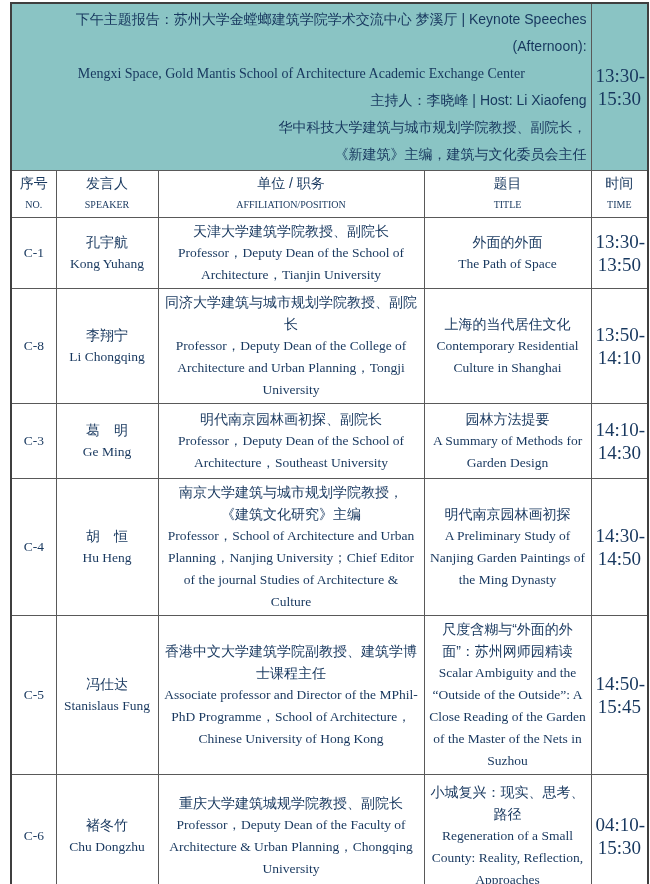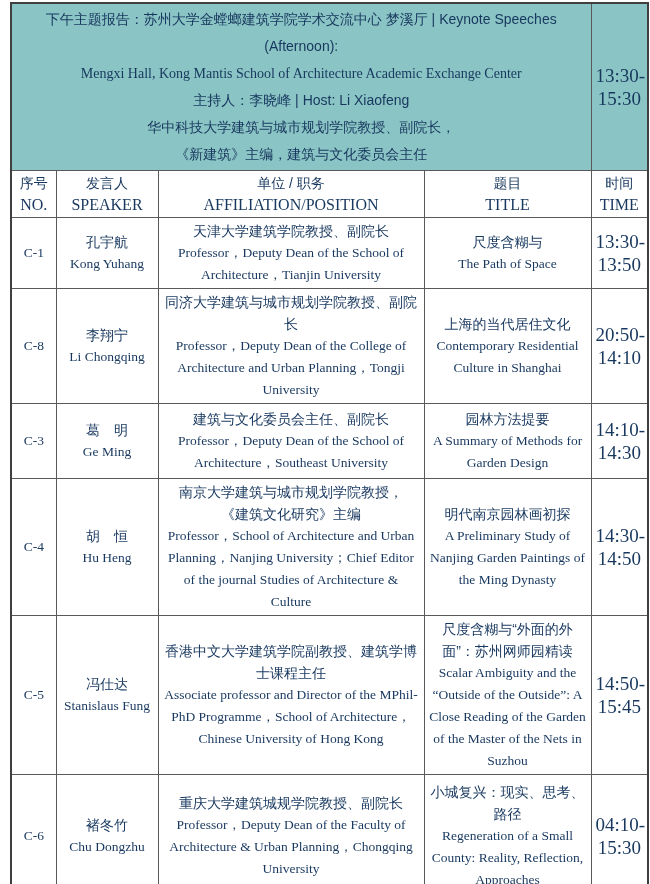--- a/index.html
+++ b/index.html
@@ -60,49 +60,50 @@
     line-height: 22px;
   }
   .pre { white-space: pre-line; }
 
   .session-header .hline {
     font-size: 14px;
     line-height: 27px;
   }
   .session-header .hline.cjk {
     font-family: "Liberation Sans", "DejaVu Sans", sans-serif;
+    text-align: right;
   }
   .session-header .hline.latin {
     font-family: "Liberation Serif", "DejaVu Serif", serif;
   }
   .time-cell div {
     font-size: 19px;
     line-height: 23px;
     font-family: "Liberation Serif", "DejaVu Serif", serif;
   }
   .col-hdr .cn { font-size: 14px; line-height: 21px; }
-  .col-hdr .en { font-size: 16px; line-height: 21px; }
+  .col-hdr .en { font-size: 10px; line-height: 21px; }
 </style>
 </head>
 <body>
 
 <table class="schedule">
   <colgroup>
     <col class="c-no">
       <col class="c-spk">
       <col class="c-affil">
       <col class="c-title">
       <col class="c-time">
   </colgroup>
 
   <tbody>
       <tr class="h-head">
     <td colspan="4" class="teal session-header">
       <div class="hline cjk">下午主题报告：苏州大学金螳螂建筑学院学术交流中心 梦溪厅  | Keynote Speeches (Afternoon):</div>
-      <div class="hline latin">Mengxi Hall, Kong Mantis School of Architecture Academic Exchange Center</div>
+      <div class="hline latin">Mengxi Space, Gold Mantis School of Architecture Academic Exchange Center</div>
       <div class="hline cjk">主持人：李晓峰 | Host: Li Xiaofeng</div>
       <div class="hline cjk">华中科技大学建筑与城市规划学院教授、副院长，</div>
       <div class="hline cjk">《新建筑》主编，建筑与文化委员会主任</div>
     </td>
     <td class="teal time-cell">
       <div>13:30-</div>
       <div>15:30</div>
     </td>
   </tr>
 
@@ -133,21 +134,21 @@
     <td><span class="en">C-1</span></td>
     <td>
       <div class="cn">孔宇航</div>
       <div class="en">Kong Yuhang</div>
     </td>
     <td>
       <div class="cn pre">天津大学建筑学院教授、副院长</div>
       <div class="en">Professor，Deputy Dean of the School of Architecture，Tianjin University</div>
     </td>
     <td>
-      <div class="cn pre">尺度含糊与</div>
+      <div class="cn pre">外面的外面</div>
       <div class="en">The Path of Space</div>
     </td>
     <td class="time-cell">
       <div>13:30-</div>
       <div>13:50</div>
     </td>
   </tr>
 
   <tr class="h97">
     <td><span class="en">C-8</span></td>
@@ -157,33 +158,33 @@
     </td>
     <td>
       <div class="cn pre">同济大学建筑与城市规划学院教授、副院长</div>
       <div class="en">Professor，Deputy Dean of the College of Architecture and Urban Planning，Tongji University</div>
     </td>
     <td>
       <div class="cn pre">上海的当代居住文化</div>
       <div class="en">Contemporary Residential Culture in Shanghai</div>
     </td>
     <td class="time-cell">
-      <div>20:50-</div>
+      <div>13:50-</div>
       <div>14:10</div>
     </td>
   </tr>
 
   <tr class="h75">
     <td><span class="en">C-3</span></td>
     <td>
       <div class="cn">葛　明</div>
       <div class="en">Ge Ming</div>
     </td>
     <td>
-      <div class="cn pre">建筑与文化委员会主任、副院长</div>
+      <div class="cn pre">明代南京园林画初探、副院长</div>
       <div class="en">Professor，Deputy Dean of the School of Architecture，Southeast University</div>
     </td>
     <td>
       <div class="cn pre">园林方法提要</div>
       <div class="en">A Summary of Methods for Garden Design</div>
     </td>
     <td class="time-cell">
       <div>14:10-</div>
       <div>14:30</div>
     </td>

